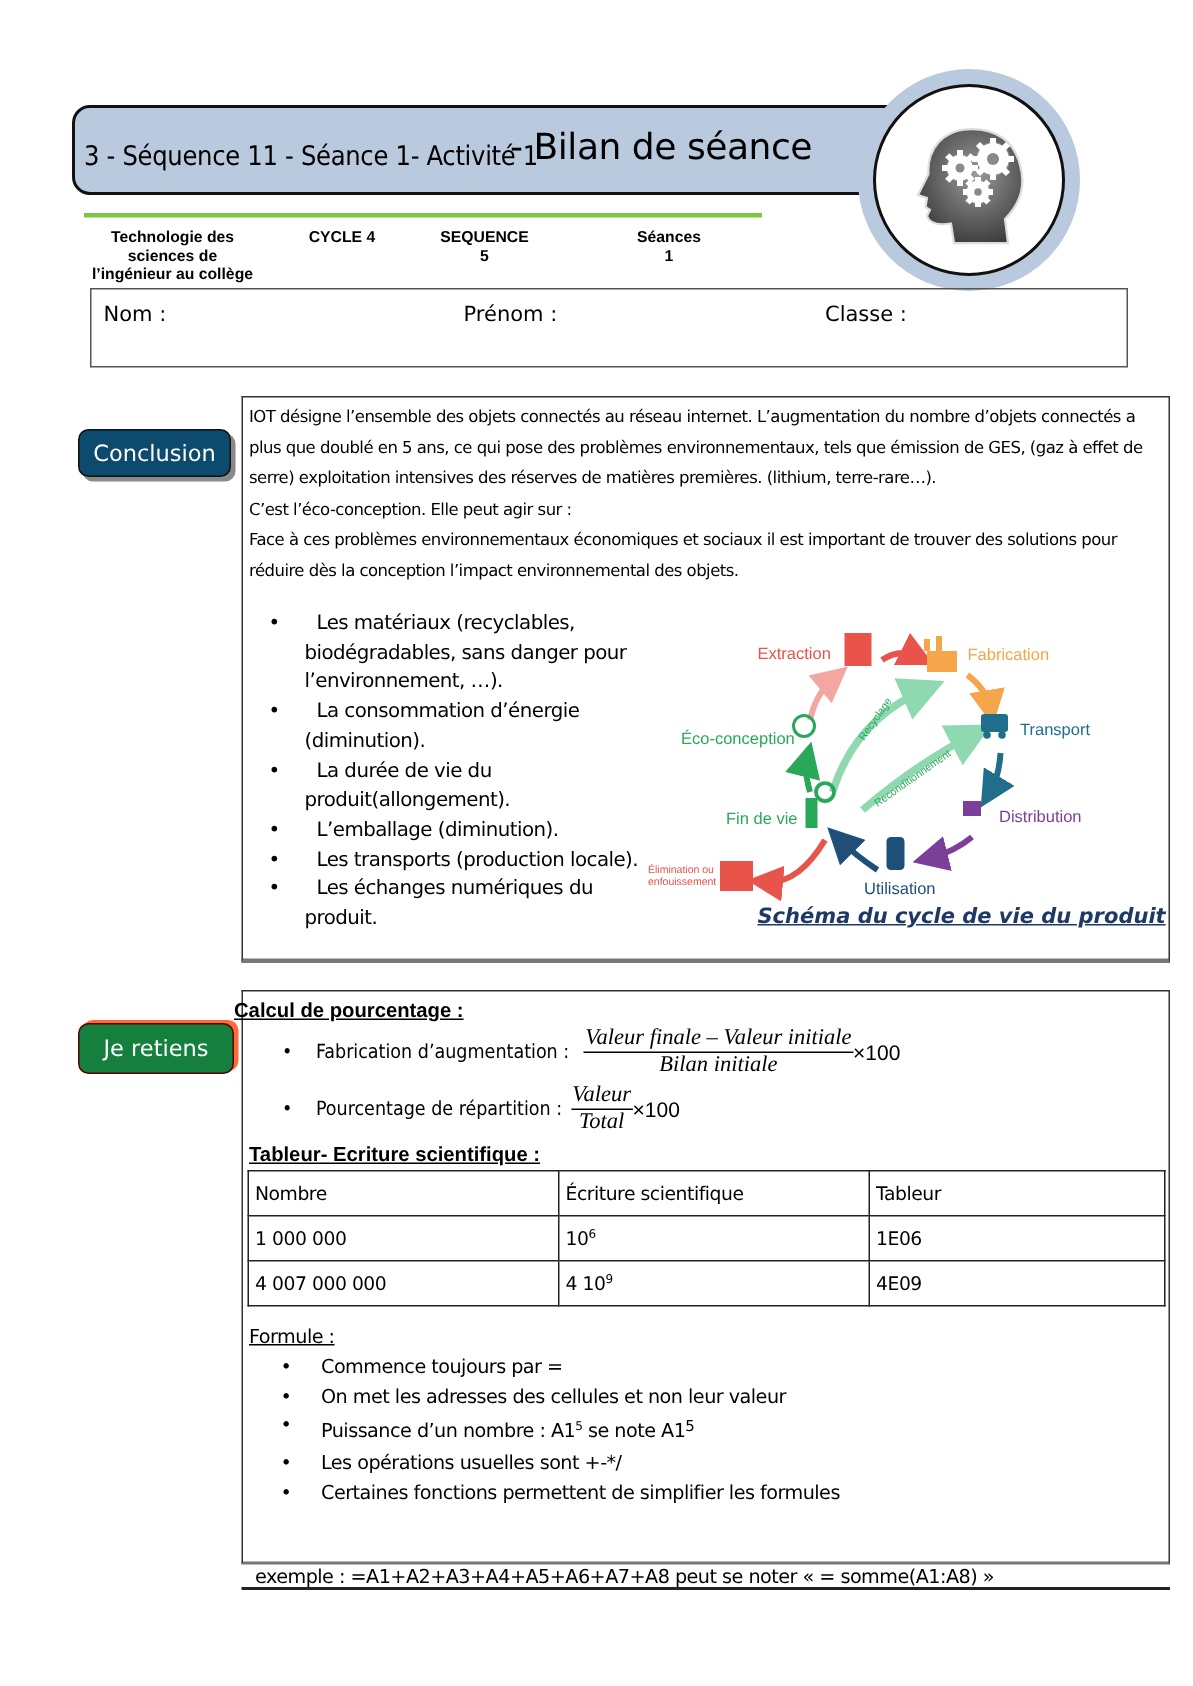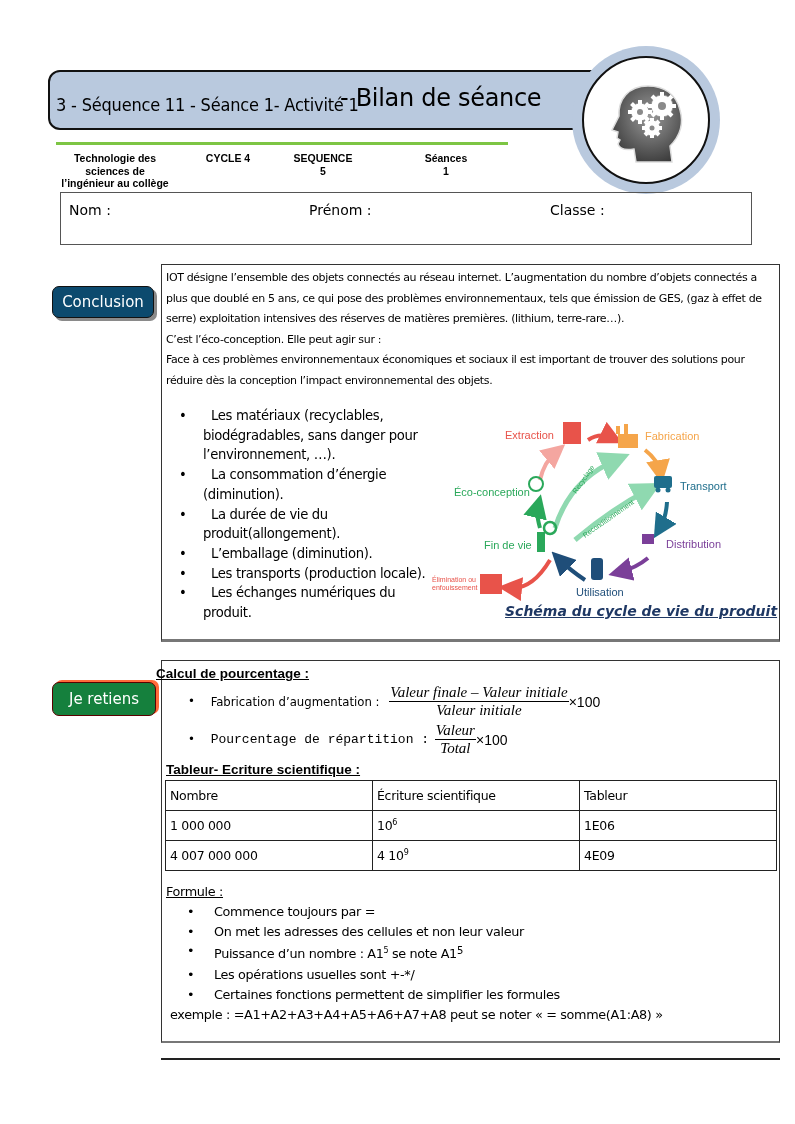--- a/index.html
+++ b/index.html
@@ -203,27 +203,27 @@
 <div class="abs tag tag-retiens">Je retiens</div>
 <div class="abs ret-box"></div>
 
 <div class="abs section-h" style="left:156px;top:666px;">Calcul de pourcentage :</div>
 
 <div class="abs ret-line" style="left:188px;top:684px;">
   <span class="bul">•</span>
   <span style="padding-left:12px;vertical-align:middle;">Fabrication d’augmentation :</span>
   <span class="frac" style="margin-left:6px;">
     <span class="num">Valeur finale – Valeur initiale</span>
-    <span class="den">Valeur initiale</span>
+    <span class="den">Bilan initiale</span>
   </span><span class="times">×100</span>
 </div>
 
 <div class="abs ret-line" style="left:188px;top:722px;">
   <span class="bul">•</span>
-  <span style="padding-left:12px;vertical-align:middle;font-family:Liberation Mono, monospace;">Pourcentage de répartition :</span>
+  <span style="padding-left:12px;vertical-align:middle;">Pourcentage de répartition :</span>
   <span class="frac" style="margin-left:2px;">
     <span class="num">Valeur</span>
     <span class="den">Total</span>
   </span><span class="times">×100</span>
 </div>
 
 <div class="abs section-h" style="left:166px;top:762px;">Tableur- Ecriture scientifique :</div>
 
 <table class="sci">
   <tbody>
@@ -245,16 +245,16 @@
 </tbody>
   </table>
 
 <div class="abs formule">
   <div style="text-decoration:underline;">Formule :</div>
   <div class="item"><span class="bullet">•</span><span>Commence toujours par =</span></div>
   <div class="item"><span class="bullet">•</span><span>On met les adresses des cellules et non leur valeur</span></div>
   <div class="item"><span class="bullet">•</span><span>Puissance d’un nombre : A1</span><sup>5</sup><span> se note A1</span><span style="font-size:10px;position:relative;top:-5px;">5</span></div>
   <div class="item"><span class="bullet">•</span><span>Les opérations usuelles sont +-*/</span></div>
   <div class="item"><span class="bullet">•</span><span>Certaines fonctions permettent de simplifier les formules</span></div>
-  <div style="padding-left:4px;">exemple : =A1+A2+A3+A4+A5+A6+A7+A8  peut se noter « = somme(A1:A8) »</div>
+  <div style="padding-left:4px;margin-top:36px;">exemple : =A1+A2+A3+A4+A5+A6+A7+A8  peut se noter « = somme(A1:A8) »</div>
 </div>
 
 <div class="abs bottom-line"></div>
 
 </body></html>

